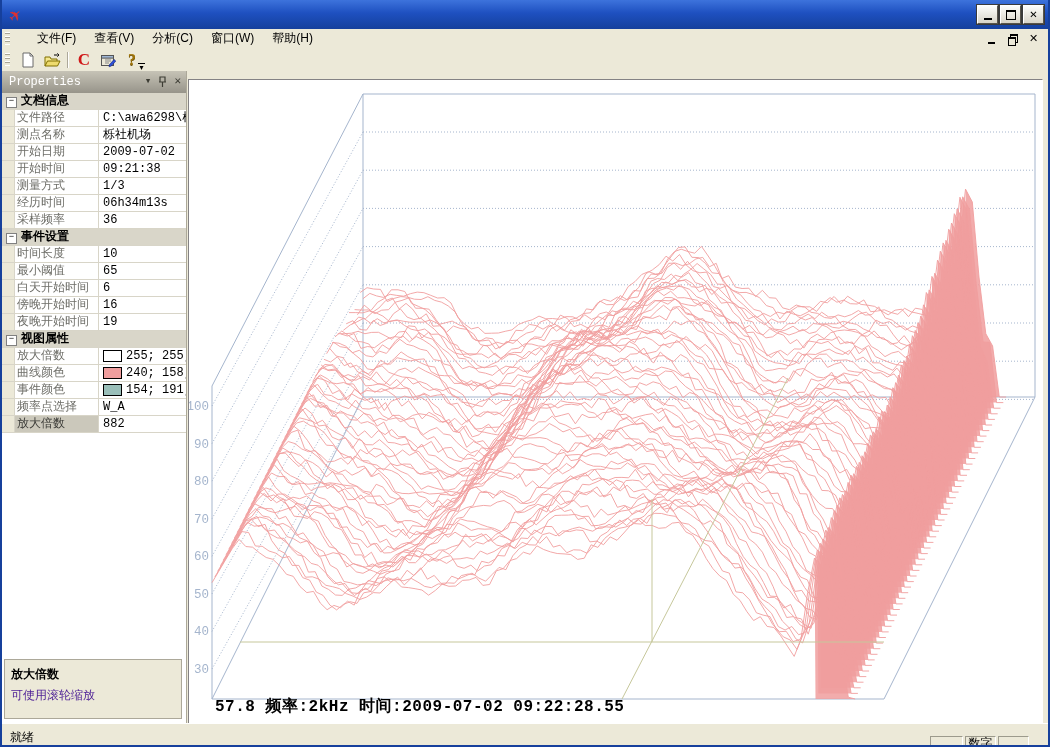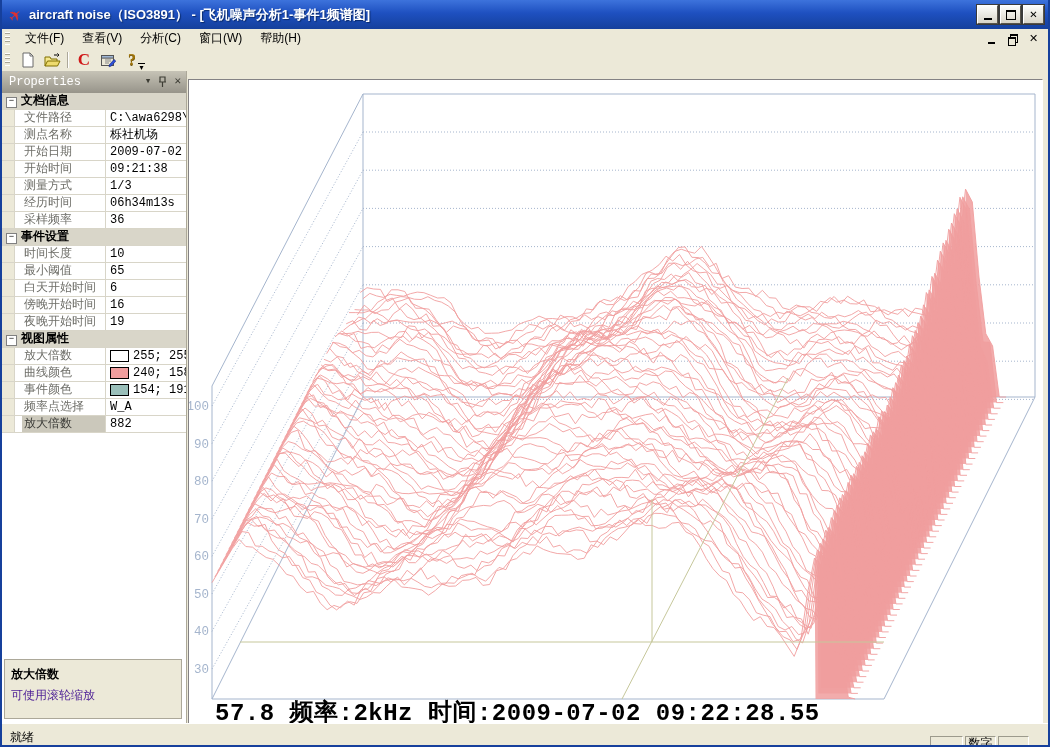--- a/index.html
+++ b/index.html
@@ -23,21 +23,21 @@
     color:#E03030;font-size:16px;transform:rotate(-42deg);}
   .title-text{font-weight:bold;font-size:13px;white-space:nowrap;text-shadow:1px 1px 1px #0a2a6a;}
   .win-btns{position:absolute;right:6px;top:5px;display:flex;gap:2px;}
   .win-btn{width:19px;height:17px;background:linear-gradient(180deg,#FDFDFB,#D8D4C8);
     border:1px solid;border-color:#FFFFFF #58544C #58544C #FFFFFF;outline:1px solid #3A3A3A;
     display:flex;align-items:center;justify-content:center;color:#000;font-size:10px;font-weight:bold;}
   .glyph-min{width:8px;height:3px;border-bottom:2px solid #000;margin-top:6px;}
   .glyph-max{width:8px;height:7px;border:1px solid #000;border-top:2px solid #000;}
   
   .menubar{position:absolute;left:2px;top:29px;width:1046px;height:19px;background:#ECE9D8;
-    display:flex;align-items:center;}
+    display:flex;align-items:center;gap:12px;}
   .grip{width:5px;height:13px;margin:0 6px 0 3px;
     background:repeating-linear-gradient(180deg,#fff 0 1px,#A8A495 1px 2px,transparent 2px 4px);}
   .menu-item{padding:2px 9px;cursor:default;}
   .mdi-btns{position:absolute;right:8px;top:3px;display:flex;gap:8px;align-items:center;color:#000;}
   .mdi-btn{width:13px;height:13px;display:flex;align-items:center;justify-content:center;font-size:11px;}
   .glyph-min2{width:7px;border-bottom:2px solid #000;height:9px;}
   .glyph-restore{position:relative;width:9px;height:9px;}
   .glyph-restore:before{content:"";position:absolute;left:2px;top:0;width:6px;height:6px;border:1px solid #000;border-top-width:2px;background:#ECE9D8;}
   .glyph-restore:after{content:"";position:absolute;left:0;top:3px;width:6px;height:6px;border:1px solid #000;border-top-width:2px;background:#ECE9D8;}
   
@@ -59,54 +59,53 @@
     display:flex;align-items:center;padding-left:7px;box-sizing:border-box;}
   .props-hicons{position:absolute;right:5px;top:4px;display:flex;gap:7px;color:#3c3c34;align-items:center;}
   .props-hicon{font-size:11px;line-height:13px;}
   .pin-svg{display:block;}
   .props-grid{position:absolute;left:0;top:22px;width:184px;height:564px;background:#fff;overflow:hidden;}
   .prow{display:flex;height:16px;line-height:16px;border-bottom:1px solid #D8D5C8;white-space:nowrap;}
   .psec{background:#D9D6C9;font-weight:bold;align-items:center;}
   .pbox{width:9px;height:9px;margin:3px 4px 0 4px;background:#fff;border:1px solid #808080;
     font-size:9px;line-height:7px;text-align:center;font-weight:normal;}
   .pgut{width:12px;background:#ECE9D8;border-right:1px solid #D8D5C8;}
-  .plabel{width:84px;padding-left:2px;color:#6E6E68;overflow:hidden;border-right:1px solid #D8D5C8;box-sizing:border-box;margin-left:7px;}
+  .plabel{width:84px;padding-left:2px;color:#6E6E68;overflow:hidden;border-right:1px solid #D8D5C8;box-sizing:border-box;}
   .pvalue{flex:1;padding-left:4px;color:#000;overflow:hidden;display:flex;align-items:center;}
   .psel .plabel{background:#CBC8BB;color:#3c3c38;}
   .pswatch{display:inline-block;width:17px;height:10px;border:1px solid #000;margin-right:4px;flex:none;}
   .props-desc{position:absolute;left:2px;top:588px;width:178px;height:60px;background:#ECE9D8;
     border:1px solid #ACA899;padding:6px 6px;box-sizing:border-box;}
   .props-desc .dtitle{font-weight:bold;margin-bottom:4px;}
   .props-desc .dtext{color:#4c1d95;}
   
   .chartpanel{position:absolute;left:186px;top:8px;width:855px;height:652px;
     border:1px solid;border-color:#848284 #FFFFFF #FFFFFF #848284;background:#fff;box-sizing:border-box;}
   #wf{position:absolute;left:0;top:0;}
-  .cursor-label{position:absolute;left:26px;top:616px;font-size:24px;font-weight:bold;color:#000;letter-spacing:0.5px;}
+  .cursor-label{position:absolute;left:26px;top:616px;font-size:16px;font-weight:bold;color:#000;letter-spacing:0.5px;}
   
   .statusbar{position:absolute;left:2px;top:723px;width:1046px;height:22px;background:#ECE9D8;border-top:1px solid #fff;padding-left:26px;}
   .status-left{position:absolute;left:8px;top:5px;}
   .status-pane{position:absolute;top:12px;height:15px;border:1px solid;border-color:#9C9A8C #FFFFFF #FFFFFF #9C9A8C;
     box-sizing:border-box;text-align:center;line-height:13px;}
   .grip-corner{position:absolute;right:2px;top:7px;width:13px;height:13px;
     background:
       linear-gradient(135deg,transparent 0 50%,#fff 50% 58%,#9C9A8C 58% 70%,transparent 70%) ,
       linear-gradient(135deg,transparent 0 66%,#fff 66% 74%,#9C9A8C 74% 86%,transparent 86%);
   }
 </style>
 </head>
 <body>
 
 <div class="frame-edge" id="frame-l"></div>
 <div class="frame-edge" id="frame-r"></div>
 <div class="frame-edge" id="frame-b"></div>
 
 <div class="titlebar">
   <span class="app-icon">✈</span>
-  <span class="title-text">aircraft noise（ISO3891） - [飞机噪声分析1-事件1频谱图]</span>
   <div class="win-btns">
     <div class="win-btn">
         <span class="glyph-min"></span>
       </div>
     <div class="win-btn">
         <span class="glyph-max"></span>
       </div>
     <div class="win-btn">✕</div>
   </div>
 </div>

